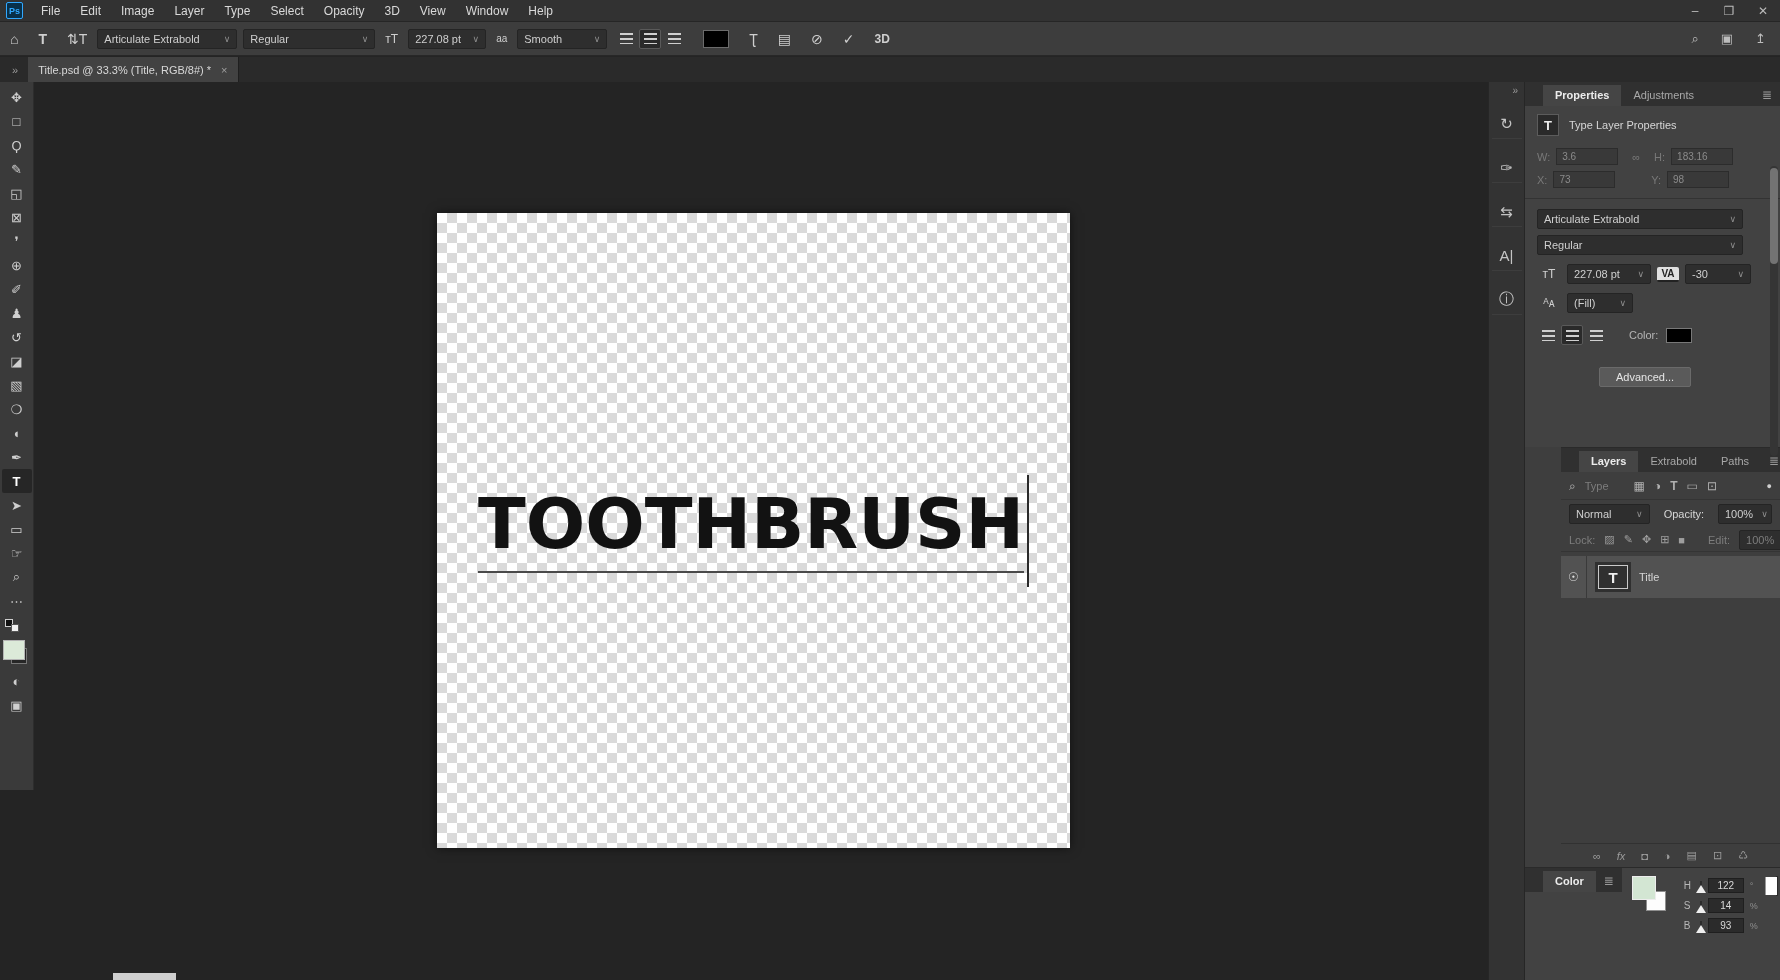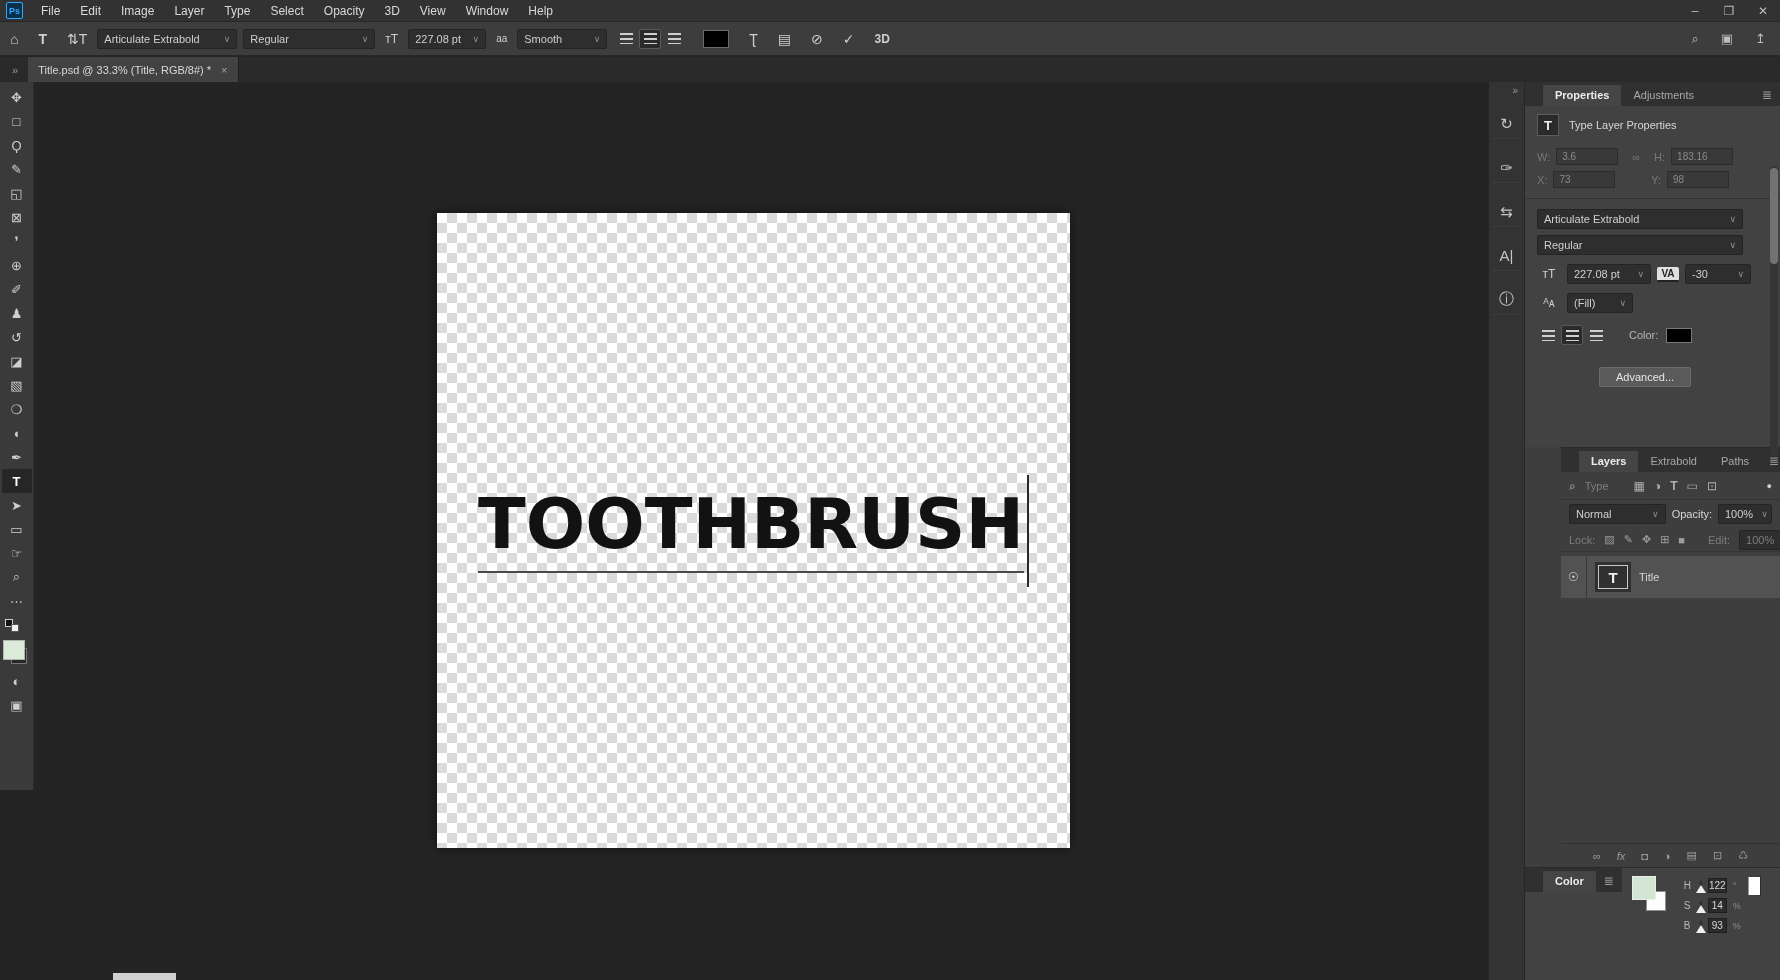--- a/index.html
+++ b/index.html
@@ -106,21 +106,21 @@
   #advanced-btn { width:92px; height:20px; background:#5a5a5a; border:1px solid #6a6a6a; border-radius:2px;
                   color:#e6e6e6; display:flex; align-items:center; justify-content:center; margin:22px 0 0 62px; }
   #prop-scroll { position:absolute; right:2px; top:60px; width:8px; height:290px; background:#353535; border-radius:4px; }
   #prop-thumb { position:absolute; right:2px; top:62px; width:8px; height:96px; background:#737373; border-radius:4px; }
 
   
   #layers { flex:1; display:flex; flex-direction:column; background:#3e3e3e; border-top:1px solid #2a2a2a;margin-left:36px; }
   #filter-row { display:flex; align-items:center; height:28px; padding:0 8px; gap:9px; border-bottom:1px solid #343434; }
   .filter-icon { color:#b0b0b0; font-size:12px; }
   #filter-dot { margin-left:auto; color:#cfcfcf; font-size:9px; }
-  #blend-row { display:flex; align-items:center; height:28px; padding:0 8px; gap:6px; }
+  #blend-row { display:flex; align-items:center; height:28px; padding:0 8px; gap:14px; }
   #blend-dd { width:120px; }
   #opacity-dd { width:54px; }
   #lock-row { display:flex; align-items:center; height:24px; padding:0 8px; gap:9px; border-bottom:1px solid #343434; }
   .lock-icon { color:#9e9e9e; font-size:11px; }
   #fill-dd { width:54px; color:#7d7d7d; }
   #layer-row { display:flex; align-items:center; height:42px; background:#525252; margin-top:4px; }
   #eye-cell { width:26px; text-align:center; color:#dedede; font-size:12px; border-right:1px solid #3a3a3a; align-self:stretch; display:flex; align-items:center; justify-content:center; }
   #layer-thumb { width:36px; height:30px; margin:0 8px; background:#303030; outline:1px solid #c9c9c9; outline-offset:-4px;
                  color:#eee; display:flex; align-items:center; justify-content:center; font-size:15px; font-weight:bold; }
   #layers-spacer { flex:1; }
@@ -135,21 +135,21 @@
   #cp-fg { position:absolute; left:0; top:0; width:24px; height:24px; background:#d3e6d3; border:1px solid #ededed; }
   #cp-sliders { flex:1; display:flex; flex-direction:column; gap:5px; padding-top:2px; }
   .slider-row { display:flex; align-items:center; gap:6px; }
   .sl-label { width:10px; color:#b8b8b8; font-size:10px; }
   .sl-bar { position:relative; flex:1; height:10px; border:1px solid #2c2c2c; }
   .sl-bar.h { background:linear-gradient(to right,#f00,#ff0,#0f0,#0ff,#00f,#f0f,#f00); }
   .sl-bar.s { background:linear-gradient(to right,#ededed,#14e03a); }
   .sl-bar.b { background:linear-gradient(to right,#000,#effdf0); }
   .sl-thumb { position:absolute; bottom:-3px; width:0; height:0; transform:translateX(-50%);
               border-left:5px solid transparent; border-right:5px solid transparent; border-bottom:8px solid #efefef; }
-  .sl-well { width:19px; height:15px; background:#2b2b2b; border:1px solid #1f1f1f; color:#d8d8d8;
+  .sl-well { width:36px; height:15px; background:#2b2b2b; border:1px solid #1f1f1f; color:#d8d8d8;
              font-size:10px; display:flex; align-items:center; justify-content:center; }
   .sl-unit { width:10px; color:#8f8f8f; font-size:9px; }
   #spectrum { position:relative; margin:8px 6px 4px 8px; height:20px;
               background:linear-gradient(to right,#f00 0%,#ff0 17%,#0f0 33%,#0ff 50%,#00f 67%,#f0f 83%,#f00 100%);
               border:1px solid #2c2c2c; }
   #spectrum-white { position:absolute; right:0; top:0; width:12px; height:100%; background:#fff; border-left:1px solid #9a9a9a; }
 </style>
 </head>
 <body>
 

